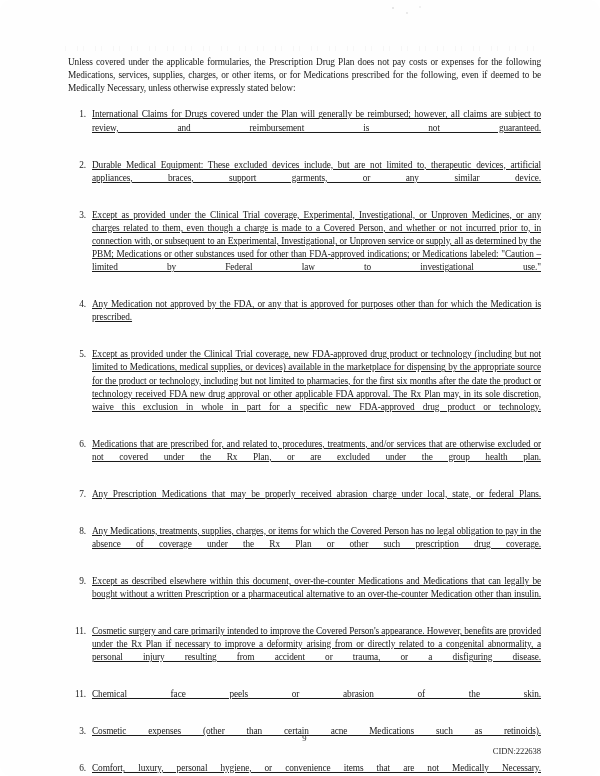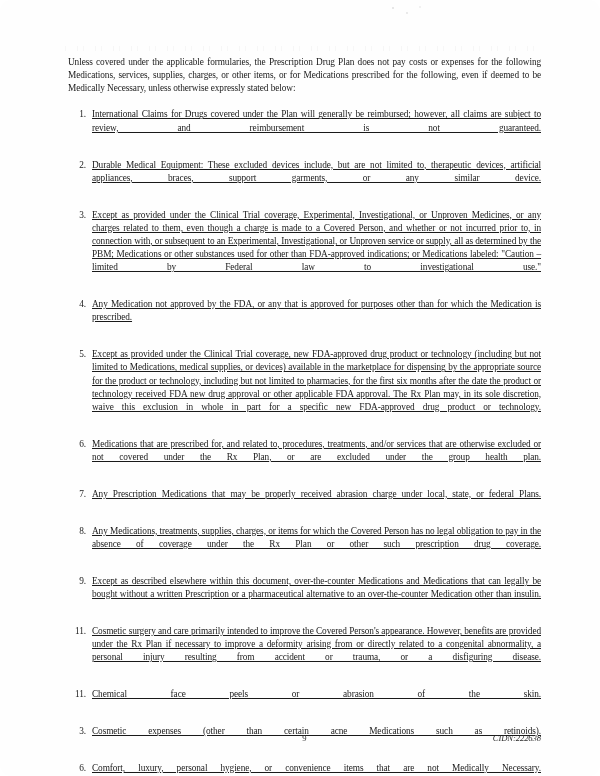--- a/index.html
+++ b/index.html
@@ -113,23 +113,22 @@
   }
   .footer-page-number {
     position: absolute;
     left: 0;
     right: 0;
     text-align: center;
   }
   .footer-doc-id {
     position: absolute;
     right: 0;
-    top: 0;
+    top: 13px;
     letter-spacing: -0.01em;
-    font-style: italic;
   }
 </style>
 </head>
 <body>
 
 <div class="page">
 
   <div class="scan-artifact"></div>
   <div class="scan-artifact-2"></div>
 

